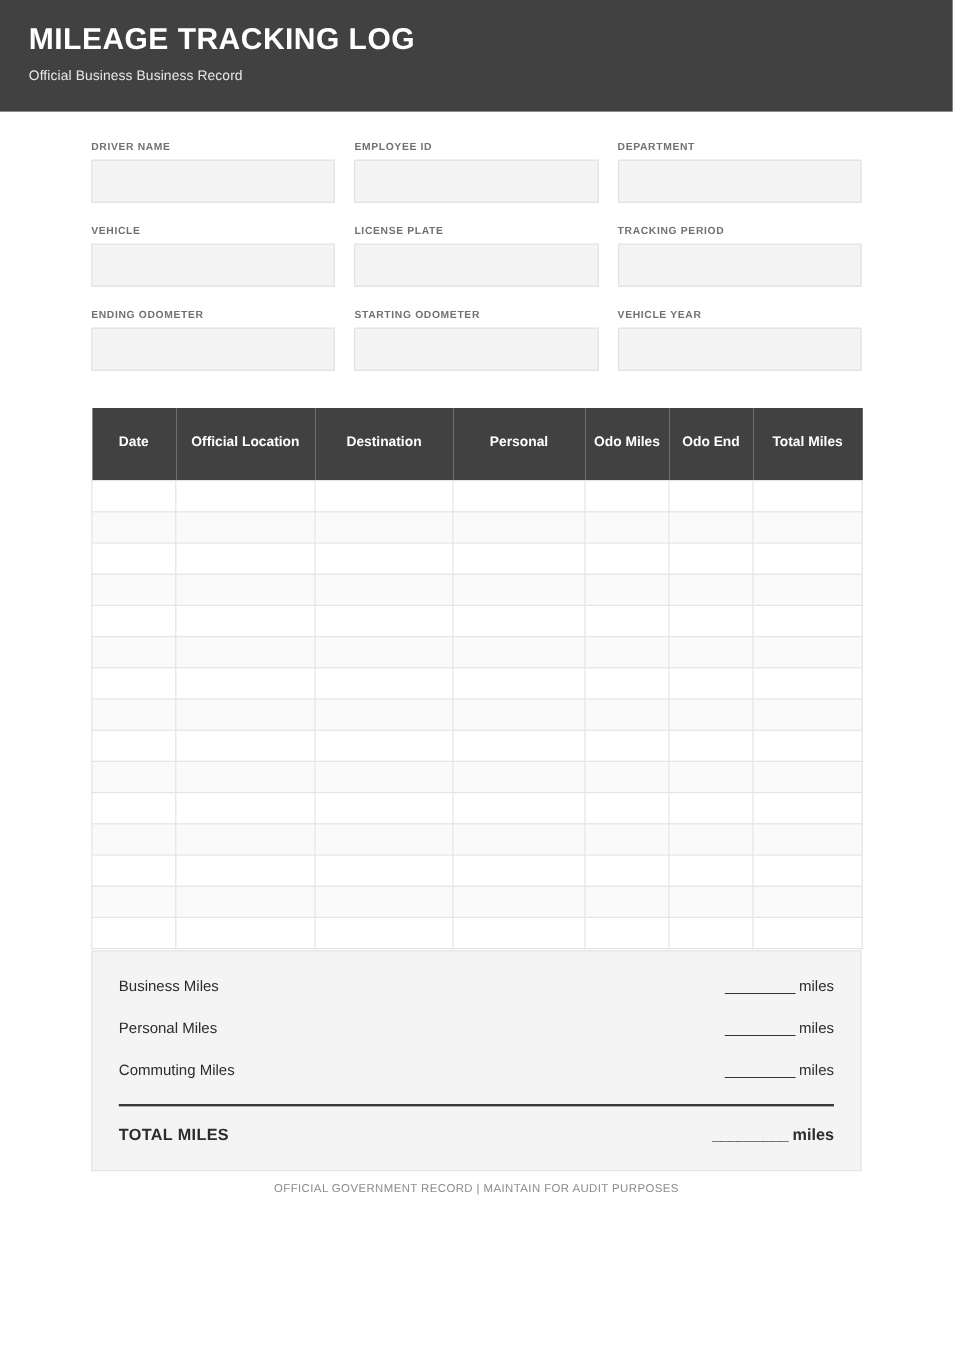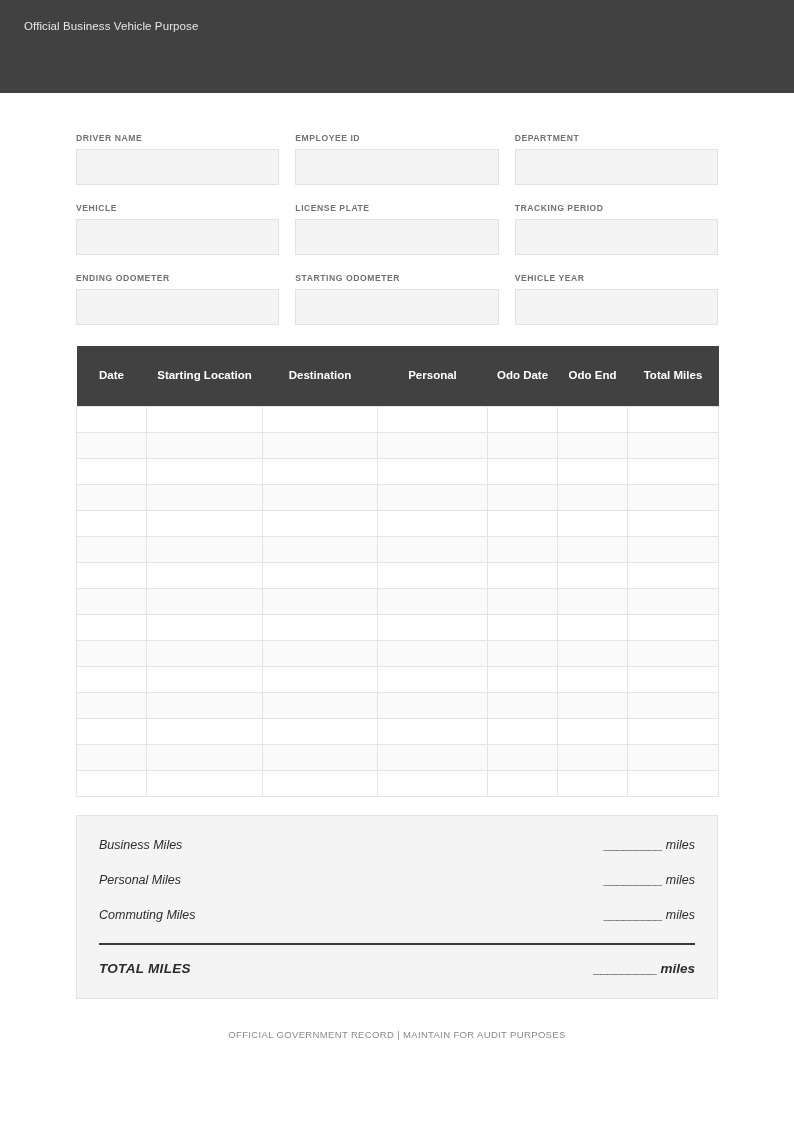--- a/index.html
+++ b/index.html
@@ -34,21 +34,21 @@
   .doc-subtitle {
     color: #e8e8e8;
     font-size: 11.5px;
     font-weight: normal;
     margin: 0;
     letter-spacing: 0.1px;
   }
 
   
   .page-body {
-    padding: 16px 76px;
+    padding: 0 76px;
     box-sizing: border-box;
   }
 
   
   .form-grid {
     display: grid;
     grid-template-columns: repeat(3, 1fr);
     column-gap: 16px;
     row-gap: 0;
     padding-top: 24px;
@@ -75,21 +75,21 @@
     font-family: "Liberation Sans", sans-serif;
     font-size: 11px;
     color: #333;
     padding: 0 8px;
     border-radius: 0;
     outline: none;
   }
 
   
   .log-table-wrap {
-    margin-top: 3px;
+    margin-top: 13px;
   }
   table.log-table {
     width: 100%;
     border-collapse: collapse;
     table-layout: fixed;
   }
   table.log-table thead th {
     background: #414141;
     color: #ffffff;
     font-size: 11.5px;
@@ -115,26 +115,25 @@
   .col-date      { width: 70px; }
   .col-start-loc { width: 116px; }
   .col-dest      { width: 115px; }
   .col-purpose   { width: 110px; }
   .col-odo-start { width: 70px; }
   .col-odo-end   { width: 70px; }
   .col-total     { width: 91px; }
 
   
   .summary-box {
-    margin-top: 18px;
+    margin-top: 1px;
     background: #f4f4f4;
     border: 1px solid #e4e4e4;
     padding: 22px 22px 22px 22px;
     box-sizing: border-box;
-    font-style: italic;
   }
   .summary-row {
     display: flex;
     align-items: baseline;
     justify-content: space-between;
     margin-bottom: 21px;
     font-size: 12.5px;
     color: #2c2c2c;
   }
   .summary-row:last-child { margin-bottom: 0; }
@@ -156,28 +155,29 @@
   .summary-row.total .summary-label {
     letter-spacing: 0.3px;
   }
 
   
   .doc-footer {
     text-align: center;
     font-size: 9.5px;
     color: #8a8a8a;
     letter-spacing: 0.35px;
-    margin-top: 30px;
+    margin-top: 9px;
   }
 </style>
 </head>
 <body>
 
 <div class="doc-header">
-  <p class="doc-subtitle">Official Business Vehicle Purpose</p>
+  <h1 class="doc-title">MILEAGE TRACKING LOG</h1>
+  <p class="doc-subtitle">Official Business Business Record</p>
 </div>
 
 <div class="page-body">
 
   <div class="form-grid">
 
     <div class="field-block">
       <label class="field-label">DRIVER NAME</label>
       <input class="field-input" type="text" placeholder="" style="">
     </div>
@@ -222,24 +222,24 @@
       <input class="field-input" type="text" placeholder="" style="">
     </div>
 
   </div>
 
   <div class="log-table-wrap">
     <table class="log-table">
       <thead>
         <tr>
           <th class="col-date">Date</th>
-          <th class="col-start-loc">Starting Location</th>
+          <th class="col-start-loc">Official Location</th>
           <th class="col-dest">Destination</th>
           <th class="col-purpose">Personal</th>
-          <th class="col-odo-start">Odo Date</th>
+          <th class="col-odo-start">Odo Miles</th>
           <th class="col-odo-end">Odo End</th>
           <th class="col-total">Total Miles</th>
         </tr>
       </thead>
       <tbody id="log-table-body">
           <tr>
             <td class="col-date"></td>
             <td class="col-start-loc"></td>
             <td class="col-dest"></td>
             <td class="col-purpose"></td>

